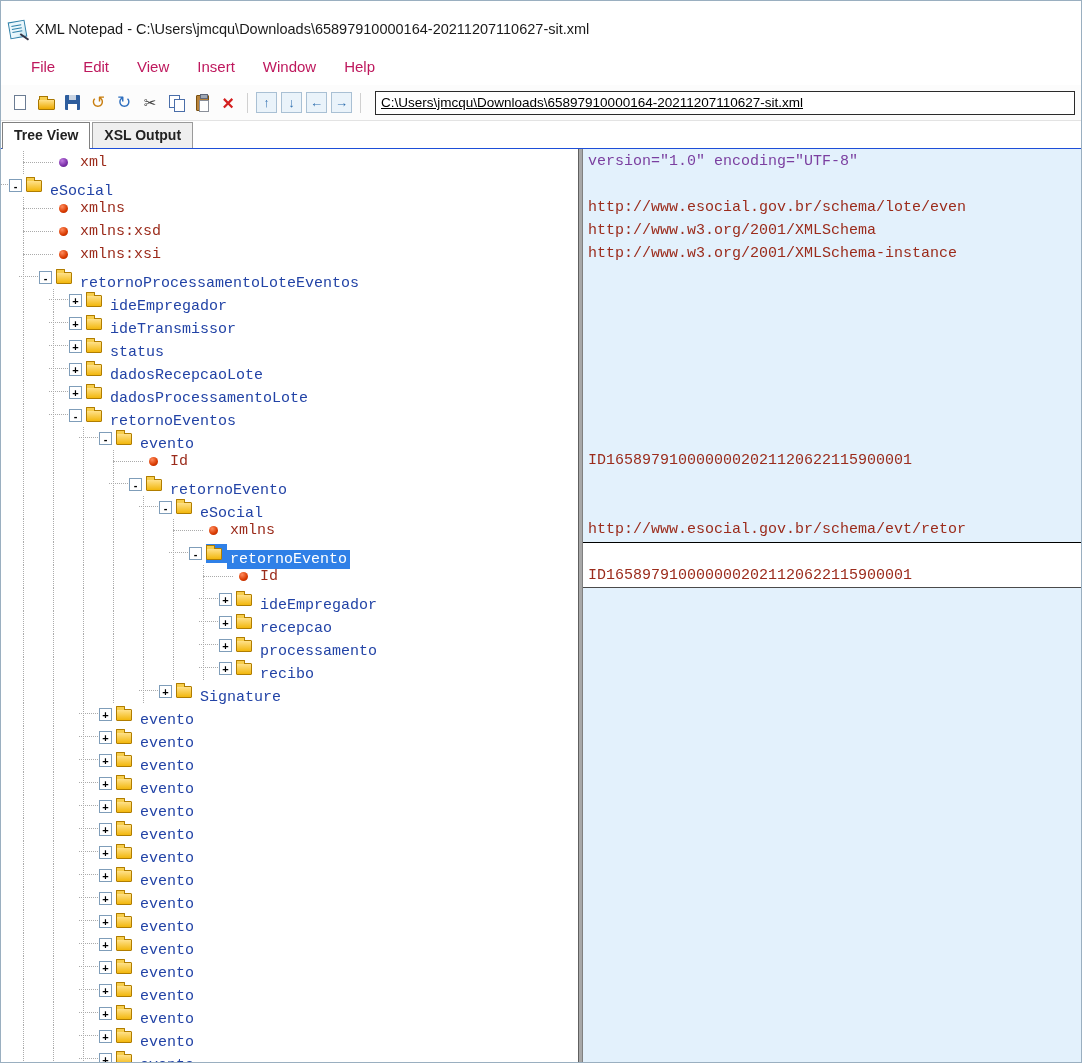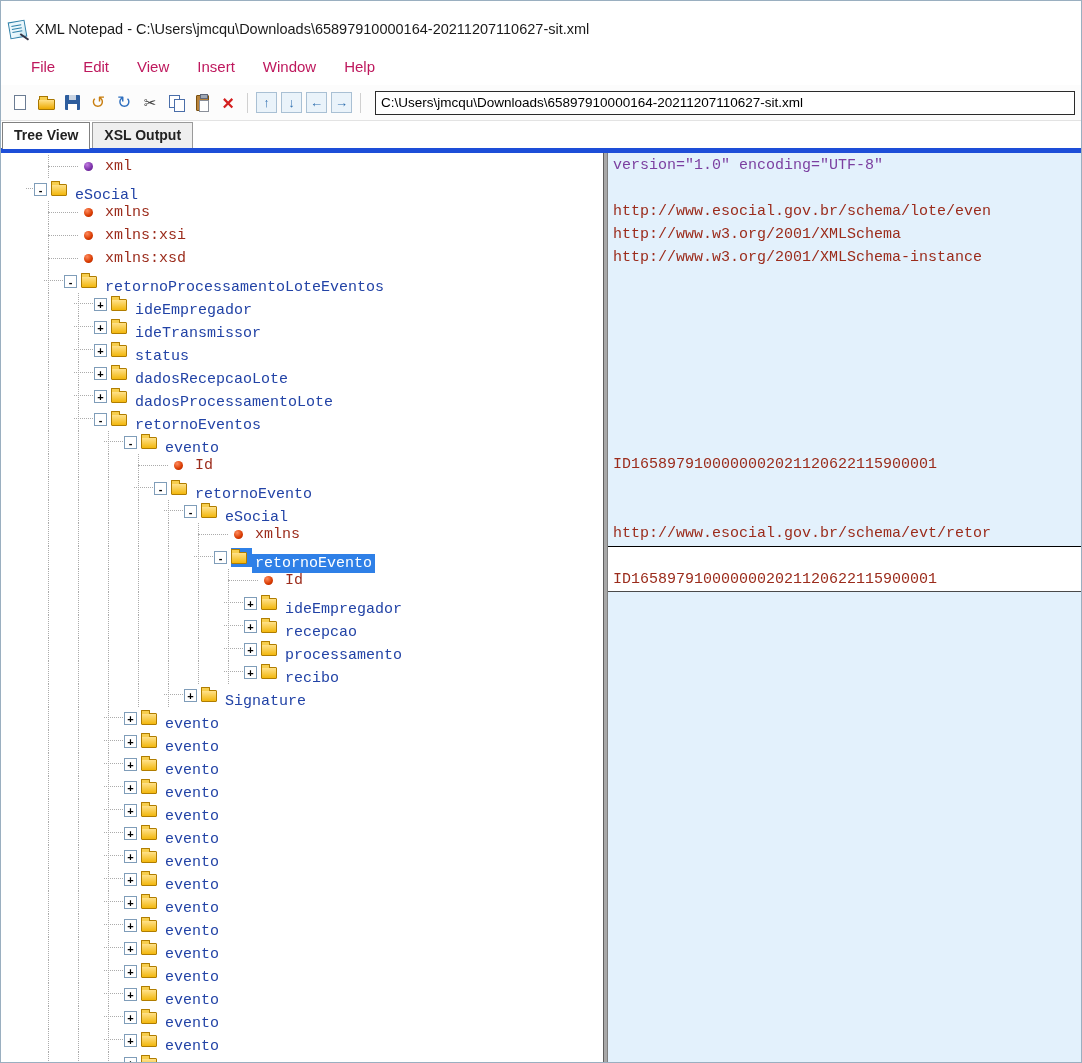--- a/index.html
+++ b/index.html
@@ -43,29 +43,29 @@
   .gl-save::before{content:"";position:absolute;left:3px;bottom:0;width:9px;height:6px;background:#fff;}
   .gl-save::after{content:"";position:absolute;left:4px;top:0;width:7px;height:5px;background:#C9D4E2;}
   .gl-copy{width:15px;height:15px;position:relative;}
   .gl-copy::before,.gl-copy::after{content:"";position:absolute;width:9px;height:11px;background:#fff;border:1px solid #4A6EA9;}
   .gl-copy::before{left:0;top:0;}
   .gl-copy::after{left:5px;top:4px;}
   .gl-paste{width:13px;height:16px;background:#B9833B;border:1px solid #7A5010;position:relative;border-radius:1px;}
   .gl-paste::before{content:"";position:absolute;left:3px;top:-2px;width:6px;height:3px;background:#9FA8B5;border:1px solid #60687A;}
   .gl-paste::after{content:"";position:absolute;left:2px;top:4px;width:8px;height:10px;background:#fff;border:1px solid #8A8F99;}
   .sep{width:1px;height:20px;background:#D0D0D0;margin:0 6px;flex:none;}
-  .address{flex:1;height:24px;margin:0 2px 0 8px;border:1px solid #2B2B2B;background:#fff;font-family:"Liberation Sans",sans-serif;font-size:13.5px;padding:1px 5px;color:#000;outline:none;}
+  .address{flex:1;height:24px;margin:0 2px 0 8px;border:1px solid #2B2B2B;background:#fff;font-family:"Liberation Sans",sans-serif;font-size:13.5px;padding:1px 5px;color:#000;outline:none;text-decoration:underline;}
 
   
   .tabstrip{height:27px;display:flex;align-items:flex-end;padding-left:1px;background:#fff;}
   .tab{font-size:14px;padding:4px 11px 5px;border:1px solid #9A9A9A;border-bottom:none;background:#EFEFEF;color:#222;margin-right:2px;position:relative;font-weight:bold;}
   .tab.active{background:#fff;z-index:2;margin-bottom:-1px;padding-bottom:6px;border-color:#808080;}
 
   
-  .main{position:absolute;top:147px;left:0;right:0;bottom:0;border-top:5px solid #1d4ed8;display:flex;overflow:hidden;padding-left:25px;}
+  .main{position:absolute;top:147px;left:0;right:0;bottom:0;border-top:1px solid #1d4ed8;display:flex;overflow:hidden;}
   .tree-pane{width:577px;flex:none;background:#fff;overflow:hidden;padding-top:2px;}
   .splitter{width:4px;flex:none;background:#A8A8A8;border-left:1px solid #5F5F5F;cursor:col-resize;}
   .values-pane{flex:1;background:var(--bg-val);overflow:hidden;padding-top:2px;border-left:1px solid #808080;}
 
   
   .t-row{height:23px;display:flex;align-items:center;padding-left:8px;white-space:nowrap;
     font-family:"Liberation Mono","DejaVu Sans Mono",monospace;font-size:15px;}
   .spacer{width:30px;height:23px;position:relative;flex:none;}
   .spacer::before{content:"";position:absolute;left:14px;top:0;bottom:0;border-left:1px dotted #ABABAB;}
   .exp{width:13px;height:13px;border:1px solid #7F9DB9;background:#fff;color:#000;
@@ -190,29 +190,29 @@
             <span class="dot attr"></span>
           </span>
           <span class="lbl attr">xmlns</span>
         </div>
         <div class="t-row">
           <span class="spacer"></span>
           <span class="exp-blank"></span>
           <span class="icon-wrap">
             <span class="dot attr"></span>
           </span>
+          <span class="lbl attr">xmlns:xsd</span>
+        </div>
+        <div class="t-row">
+          <span class="spacer"></span>
+          <span class="exp-blank"></span>
+          <span class="icon-wrap">
+            <span class="dot attr"></span>
+          </span>
           <span class="lbl attr">xmlns:xsi</span>
-        </div>
-        <div class="t-row">
-          <span class="spacer"></span>
-          <span class="exp-blank"></span>
-          <span class="icon-wrap">
-            <span class="dot attr"></span>
-          </span>
-          <span class="lbl attr">xmlns:xsd</span>
         </div>
         <div class="t-row">
           <span class="spacer"></span>
           <span class="exp">-</span>
           <span class="icon-wrap">
             <span class="icon-folder"></span>
           </span>
           <span class="lbl element">retornoProcessamentoLoteEventos</span>
         </div>
         <div class="t-row">

